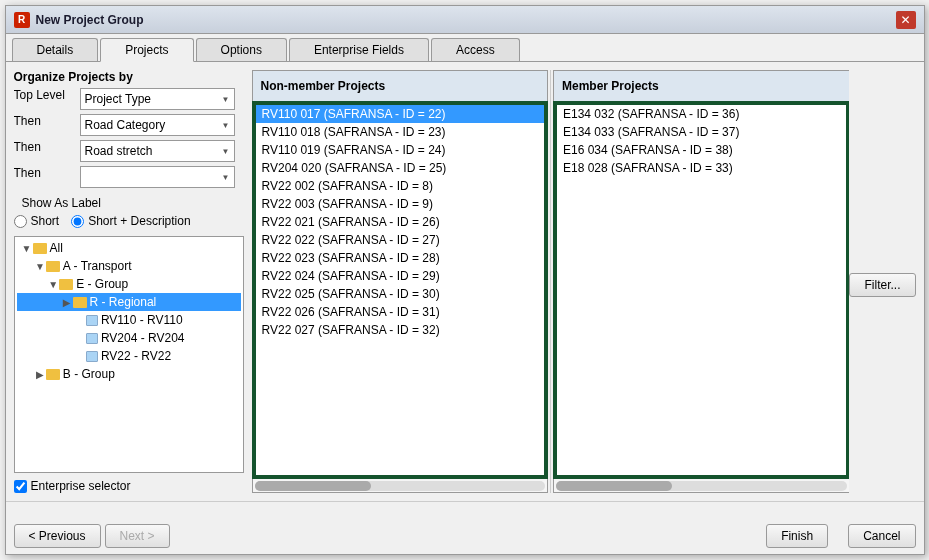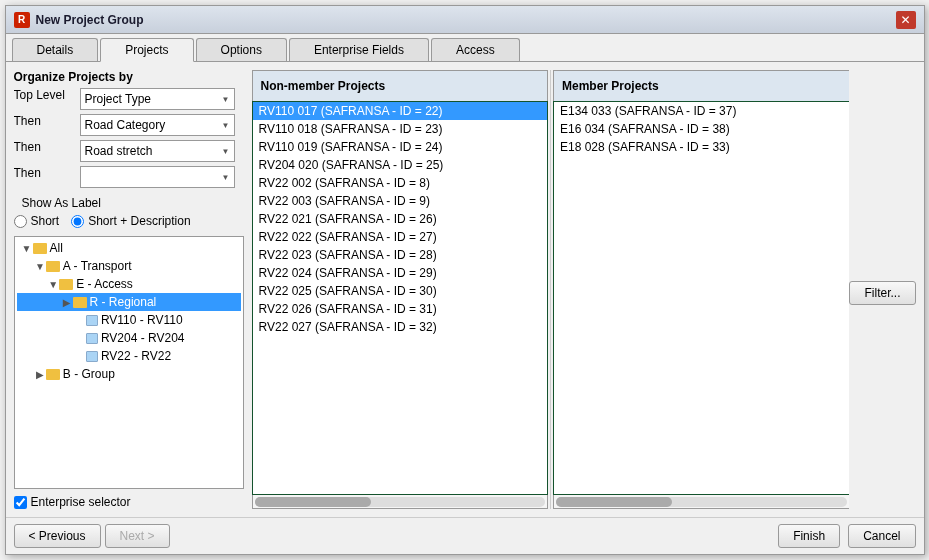--- a/index.html
+++ b/index.html
@@ -208,21 +208,21 @@
       background: #dce6f0;
       border: 1px solid #999;
       border-bottom: none;
       text-align: left;
       padding: 8px;
       font-size: 12px;
       font-weight: 600;
     }
     .list-box {
       flex: 1;
-      border: 1px solid #14532d;
+      border: 4px solid #14532d;
       background: white;
       overflow-y: auto;
       overflow-x: auto;
     }
     .list-item {
       padding: 2px 6px;
       font-size: 12px;
       cursor: pointer;
       white-space: nowrap;
     }
@@ -267,31 +267,31 @@
       border-radius: 3px;
     }
     .btn:disabled {
       color: #aaa;
       cursor: default;
     }
     .bottom-bar {
       display: flex;
       align-items: center;
       justify-content: space-between;
-      padding: 6px 8px 6px;
+      padding: 22px 8px 6px;
       border-top: 1px solid #ccc;
       background: #f0f0f0;
     }
     .bottom-nav {
       display: flex;
       gap: 4px;
     }
     .bottom-actions {
       display: flex;
-      gap: 8px;
+      gap: 20px;
     }
     input[type="radio"] {
       margin: 0;
     }
     input[type="checkbox"] {
       margin-right: 4px;
     }
     .divider-v {
       width: 1px;
       background: #ccc;
@@ -384,21 +384,21 @@
               <span class="tree-indent">&nbsp;&nbsp;&nbsp;&nbsp;</span>
               <span class="tree-expander">▼</span>
               <span style="display:inline-block;width:14px;height:11px;background:#f0c040;border-radius:1px;margin-right:3px;vertical-align:middle;font-size:10px;"></span>
               <span>A - Transport</span>
             </div>
             <div class="tree-item">
               <span class="tree-indent">&nbsp;&nbsp;&nbsp;&nbsp;</span>
               <span class="tree-indent">&nbsp;&nbsp;&nbsp;&nbsp;</span>
               <span class="tree-expander">▼</span>
               <span style="display:inline-block;width:14px;height:11px;background:#f0c040;border-radius:1px;margin-right:3px;vertical-align:middle;font-size:10px;"></span>
-              <span>E - Access</span>
+              <span>E - Group</span>
             </div>
             <div class="tree-item selected">
               <span class="tree-indent">&nbsp;&nbsp;&nbsp;&nbsp;</span>
               <span class="tree-indent">&nbsp;&nbsp;&nbsp;&nbsp;</span>
               <span class="tree-indent">&nbsp;&nbsp;&nbsp;&nbsp;</span>
               <span class="tree-expander">▶</span>
               <span style="display:inline-block;width:14px;height:11px;background:#f0c040;border-radius:1px;margin-right:3px;vertical-align:middle;font-size:10px;"></span>
               <span>R - Regional</span>
             </div>
             <div class="tree-item">
@@ -468,20 +468,21 @@
             </div>
           </div>
         </div>
 
         <div class="divider-v"></div>
 
         <div class="list-section">
           <div class="list-header">Member Projects</div>
           <div class="list-box" id="member-list">
 
+          <div class="list-item">E134 032 (SAFRANSA - ID = 36)</div>
               <div class="list-item">E134 033 (SAFRANSA - ID = 37)</div>
               <div class="list-item">E16 034 (SAFRANSA - ID = 38)</div>
               <div class="list-item">E18 028 (SAFRANSA - ID = 33)</div>
             </div>
           <div class="list-scrollbar-area">
             <div class="h-scrollbar">
               <div class="h-scrollbar-thumb"></div>
             </div>
           </div>
         </div>

